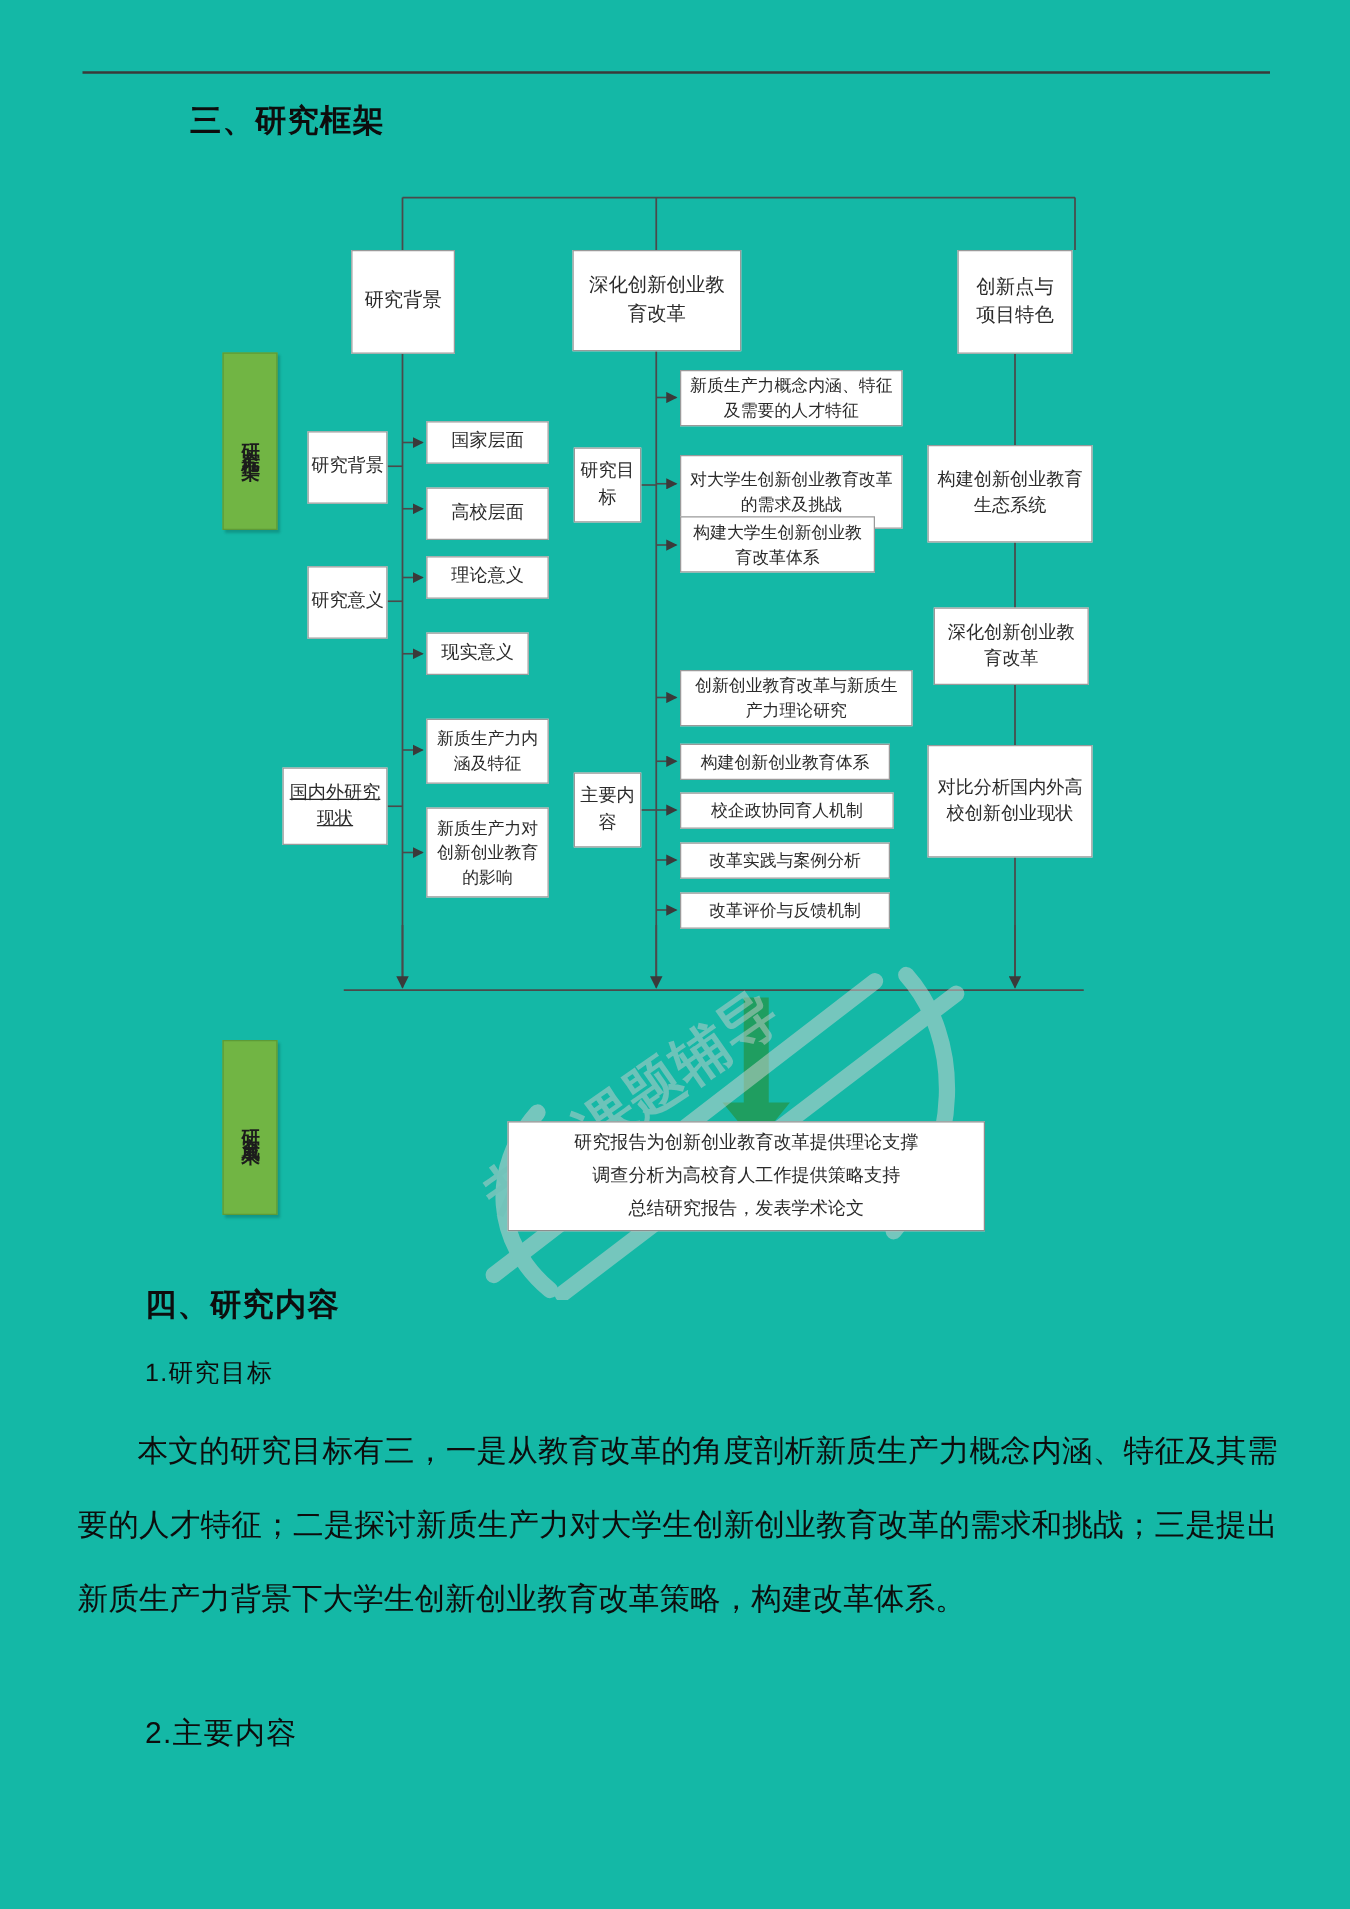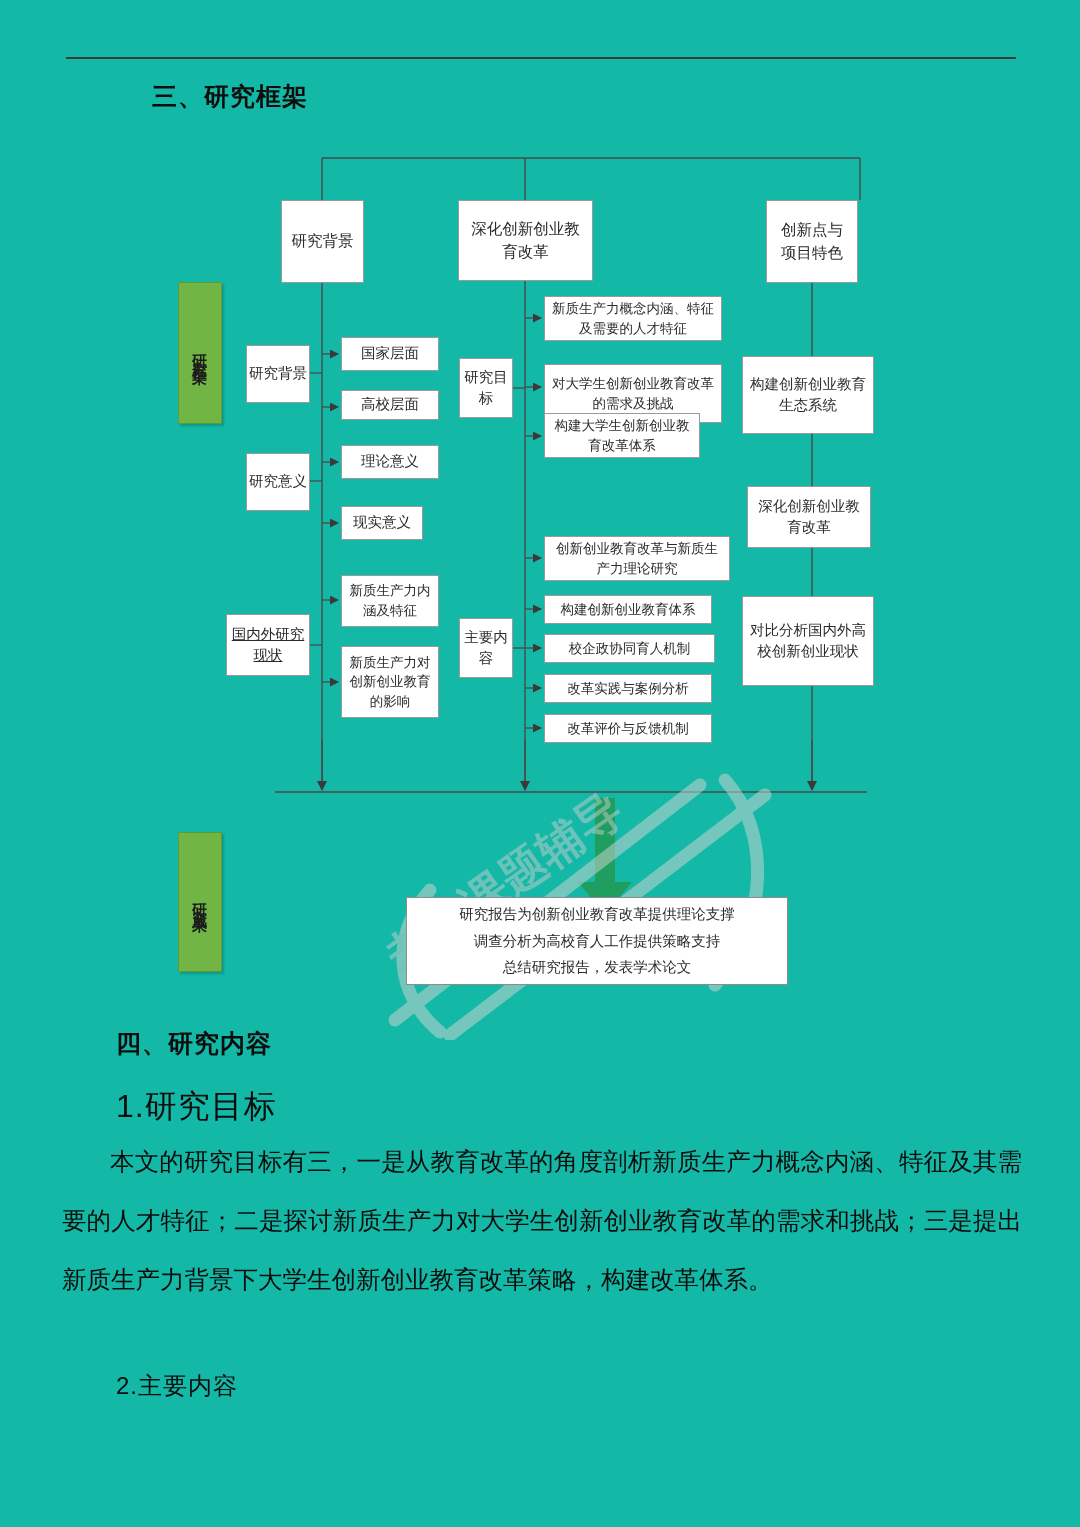--- a/index.html
+++ b/index.html
@@ -8,21 +8,21 @@
 
   
   #page{position:absolute;inset:0;overflow:hidden;background:#14b8a6;}
   .hdr-rule{position:absolute;left:66px;top:57px;width:950px;height:0;
             border-top:2px solid #3a3a3a;}
 
   .sec-title{position:absolute;font-size:25px;font-weight:600;letter-spacing:1px;
              color:#0d0d0d;white-space:nowrap;}
   #t-frame{left:152px;top:80px;}
   #t-content{left:116px;top:1027px;}
-  #t-goal{left:116px;top:1085px;font-size:32px;font-weight:500;}
+  #t-goal{left:116px;top:1085px;font-size:20px;font-weight:500;}
   #t-main{left:116px;top:1370px;font-size:24px;font-weight:500;}
 
   .body-p{position:absolute;left:62px;width:960px;font-size:24.5px;
           line-height:59px;color:#0d0d0d;text-align:justify;
           text-justify:inter-ideograph;}
   #p-goal{top:1132px;text-indent:48px;}
 
   
   #diagram{position:absolute;left:0;top:140px;width:1080px;height:875px;}
   #diagram svg{position:absolute;left:0;top:0;}
@@ -149,21 +149,21 @@
 
     <div class="nbox s15" style="left:458px;top:60px;width:135px;height:81px;padding:0 6px;">深化创新创业教育改革</div>
 
     <div class="nbox s15" style="left:766px;top:60px;width:92px;height:83px;padding:0 8px;">创新点与项目特色</div>
 
     <div class="nbox s14" style="left:246px;top:205px;width:64px;height:58px;">研究背景</div>
     <div class="nbox s14" style="left:246px;top:313px;width:64px;height:58px;">研究意义</div>
     <div class="nbox s14" style="left:226px;top:474px;width:84px;height:62px;padding:0 4px;text-decoration:underline;">国内外研究现状</div>
 
     <div class="nbox s14" style="left:341px;top:197px;width:98px;height:34px;">国家层面</div>
-    <div class="nbox s14" style="left:341px;top:250px;width:98px;height:30px;">高校层面</div>
+    <div class="nbox s14" style="left:341px;top:250px;width:98px;height:42px;">高校层面</div>
     <div class="nbox s14" style="left:341px;top:305px;width:98px;height:34px;">理论意义</div>
     <div class="nbox s14" style="left:341px;top:366px;width:82px;height:34px;">现实意义</div>
     <div class="nbox s13" style="left:341px;top:435px;width:98px;height:52px;padding:0 4px;">新质生产力内涵及特征</div>
     <div class="nbox s13" style="left:341px;top:506px;width:98px;height:72px;padding:0 4px;">新质生产力对创新创业教育的影响</div>
 
     <div class="nbox s14" style="left:459px;top:218px;width:54px;height:60px;">研究目标</div>
     <div class="nbox s14" style="left:459px;top:478px;width:54px;height:60px;">主要内容</div>
 
     <div class="nbox s13" style="left:544px;top:156px;width:178px;height:45px;padding:0 5px;">新质生产力概念内涵、特征及需要的人才特征</div>
     <div class="nbox s13" style="left:544px;top:224px;width:178px;height:59px;padding:0 5px;">对大学生创新创业教育改革的需求及挑战</div>

